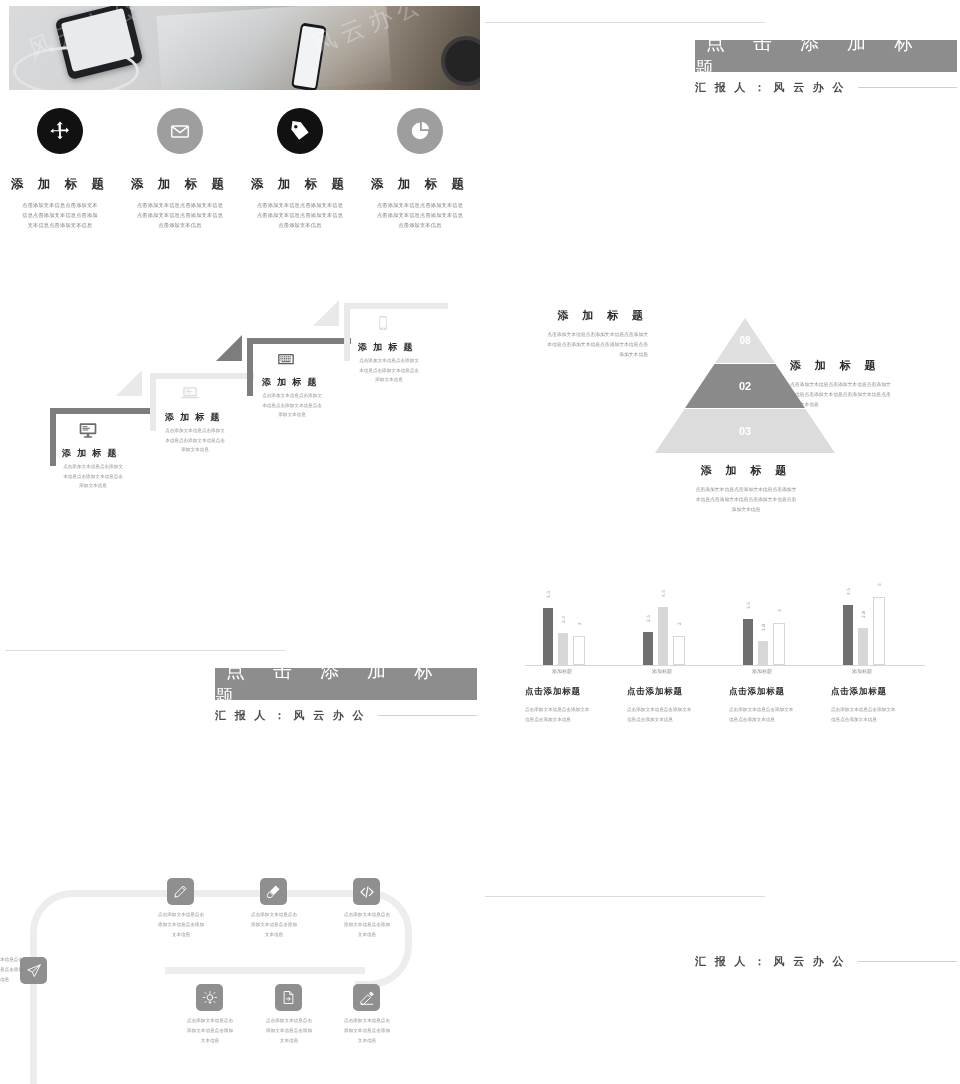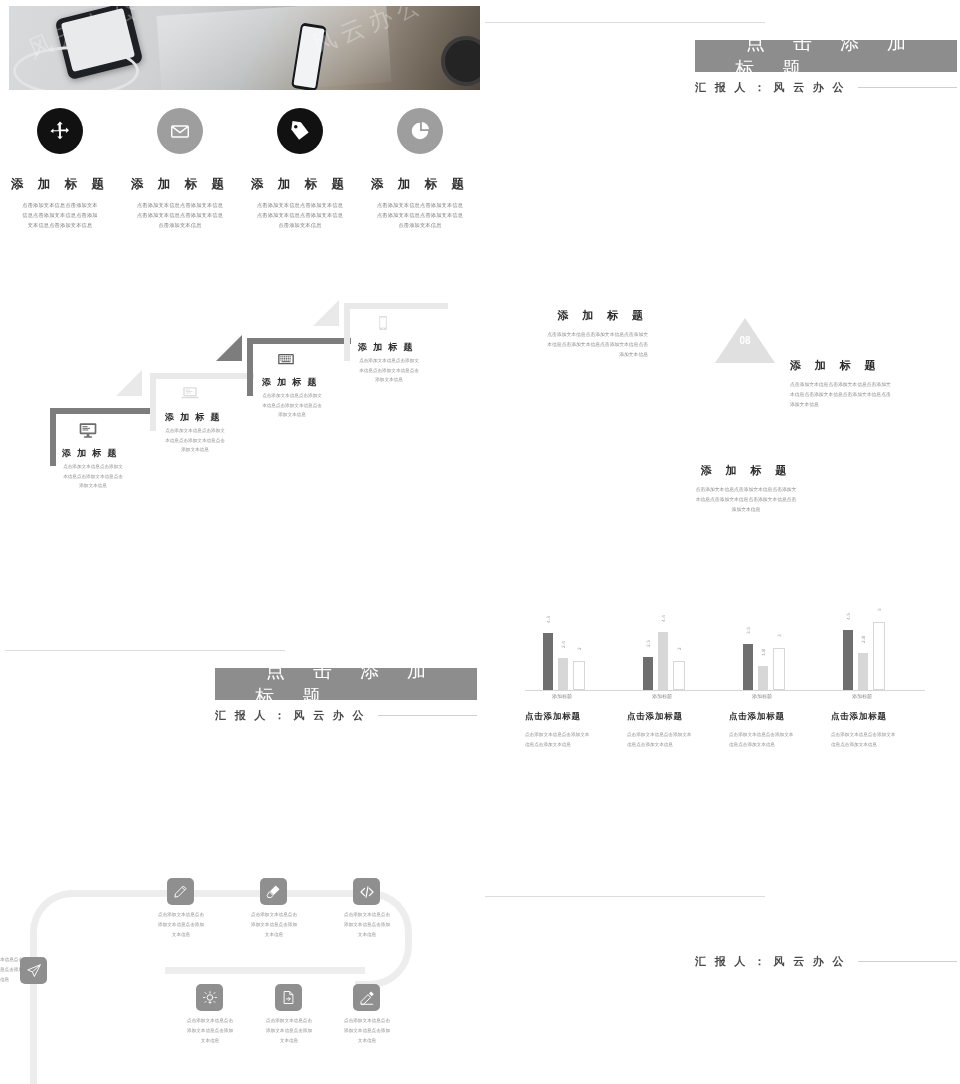--- a/index.html
+++ b/index.html
@@ -73,21 +73,20 @@
   
   .titleslide{width:480px;height:260px;}
   .ts-rule{position:absolute;left:5px;top:22px;width:280px;height:1px;background:#dcdcdc;}
   .ts-band{
     position:absolute;left:215px;top:40px;width:262px;height:32px;background:#8d8d8d;
     display:flex;align-items:center;justify-content:center;
   }
   .ts-band span{
     color:#ffffff;font-size:19px;letter-spacing:11px;text-indent:11px;font-weight:400;
     font-family:"DejaVu Sans","Liberation Sans",sans-serif;
-    margin-left:40px;
   }
   .ts-sub{position:absolute;left:215px;top:80px;width:262px;display:flex;align-items:center;}
   .ts-sub b{
     font-weight:bold;font-size:11px;letter-spacing:2.4px;color:#4a4a4a;white-space:nowrap;
     font-family:"DejaVu Sans","Liberation Sans",sans-serif;
   }
   .ts-sub i{flex:1;height:1px;background:#cfcfcf;margin-left:12px;display:block;}
 
   #s2{left:480px;top:0;}
   #s5{left:0;top:628px;}
@@ -112,21 +111,21 @@
   .pyr .lv{position:absolute;left:0;display:flex;align-items:center;justify-content:center;
     color:#ffffff;font-weight:bold;}
   .pyr .lv span{position:relative;z-index:2;}
   .ptxt{position:absolute;width:160px;}
   .ptxt h4{margin:0 0 7px 0;font-size:11px;font-weight:bold;letter-spacing:5px;color:#2b2b2b;
     font-family:"DejaVu Sans","Liberation Sans",sans-serif;}
   .ptxt p{margin:0;font-size:4.8px;line-height:2.1;color:#8a8a8a;
     font-family:"DejaVu Sans","Liberation Sans",sans-serif;}
 
   
-  #s7{left:480px;top:561px;width:480px;height:300px;}
+  #s7{left:480px;top:536px;width:480px;height:300px;}
   .chart{position:absolute;left:45px;top:30px;width:400px;height:100px;}
   .axis{position:absolute;left:0;bottom:0;width:100%;height:1px;background:#d6d6d6;}
   .grp{position:absolute;bottom:1px;display:flex;align-items:flex-end;gap:5px;}
   .bar{width:10px;position:relative;}
   .bar.c1{background:#6f6f6f;}
   .bar.c2{background:#d7d7d7;}
   .bar.c3{background:#ffffff;border:1px solid #d7d7d7;}
   .bar em{
     position:absolute;left:50%;top:-16px;transform:translateX(-50%) rotate(-90deg);
     font-size:4.4px;color:#9a9a9a;font-style:normal;white-space:nowrap;
@@ -354,21 +353,33 @@
 
   <div class="pyr">
 
     <div class="lv" style="top:0;width:180px;height:45px;font-size:10px;">
       <svg width="180" height="45" viewBox="0 0 180 45" style="position:absolute;left:0;top:0;">
         <polygon points="90,0 120,45 60,45" fill="#e0e0e0"></polygon>
       </svg>
       <span>08</span>
     </div>
 
-
+    <div class="lv" style="top:46px;width:180px;height:44px;font-size:11px;">
+      <svg width="180" height="44" viewBox="0 0 180 44" style="position:absolute;left:0;top:0;">
+        <polygon points="59.5,0 120.5,0 150,44 30,44" fill="#8a8a8a"></polygon>
+      </svg>
+      <span>02</span>
+    </div>
+
+    <div class="lv" style="top:91px;width:180px;height:44px;font-size:11px;">
+      <svg width="180" height="44" viewBox="0 0 180 44" style="position:absolute;left:0;top:0;">
+        <polygon points="29.5,0 150.5,0 180,44 0,44" fill="#dcdcdc"></polygon>
+      </svg>
+      <span>03</span>
+    </div>
   </div>
 
   <div class="ptxt" style="left:8px;top:38px;text-align:right;">
     <h4>添 加 标 题</h4>
     <p>点击添加文本信息点击添加文本信息点击添加文</p>
     <p>本信息点击添加文本信息点击添加文本信息点击</p>
     <p>添加文本信息</p>
   </div>
 
   <div class="ptxt" style="left:310px;top:88px;text-align:left;">

